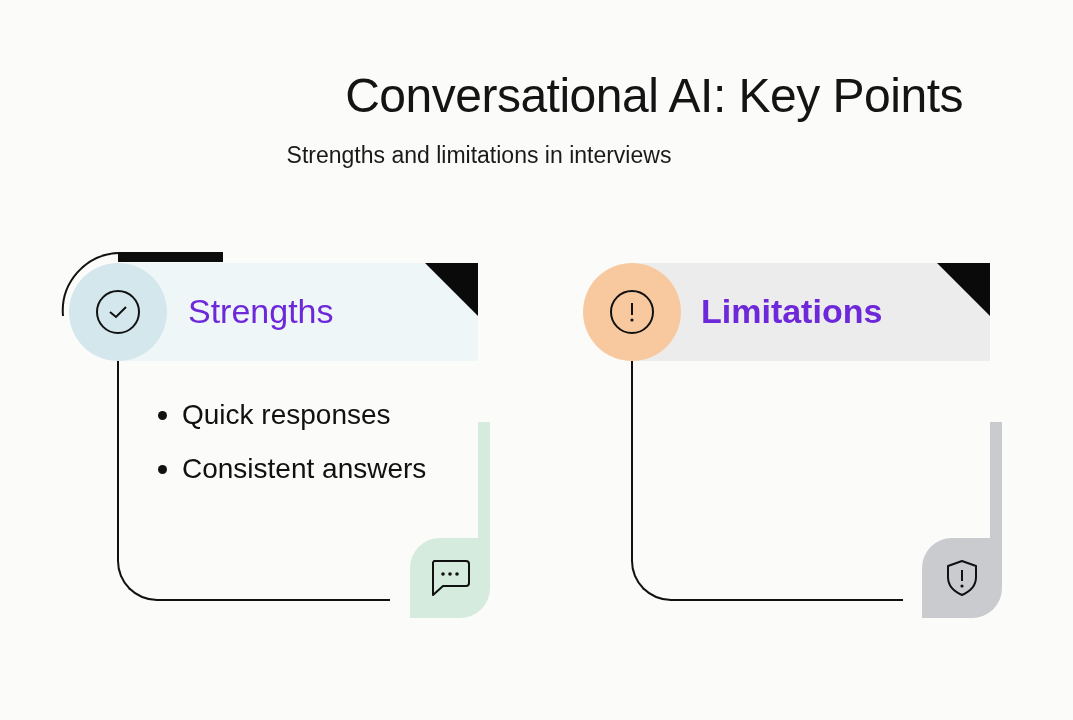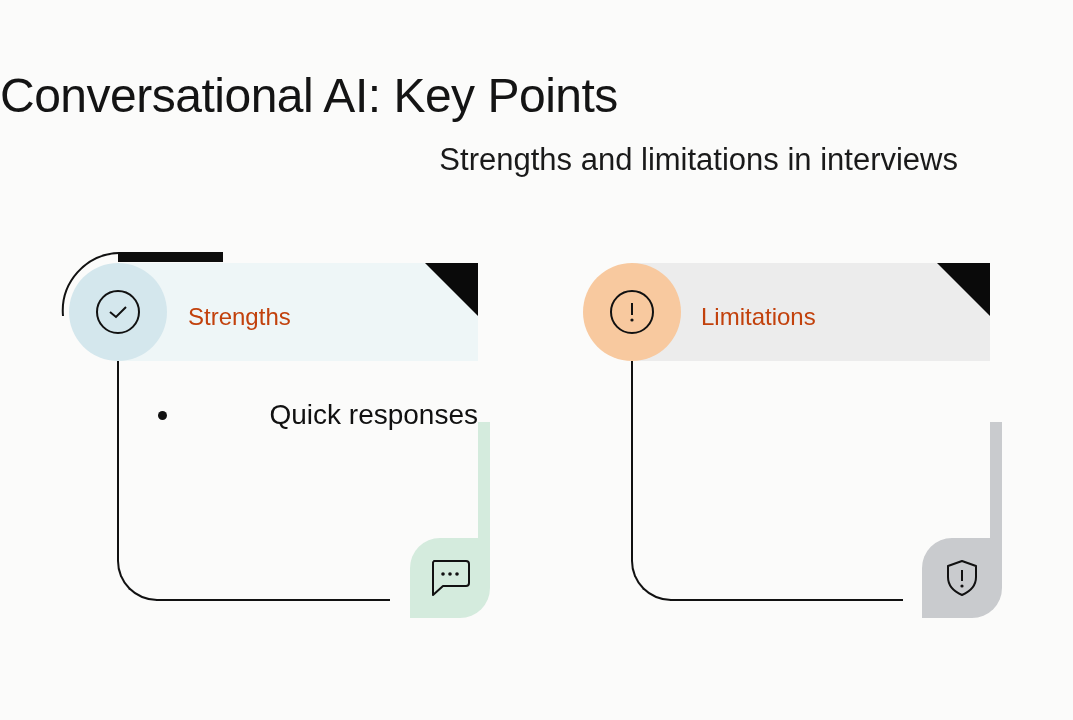--- a/index.html
+++ b/index.html
@@ -2,43 +2,43 @@
 <html><head>
 <meta charset="utf-8">
 <style>
   html, body { margin:0; padding:0; }
   body {
     width:1073px; height:720px; background:#fbfbfa; position:relative; overflow:hidden;
     font-family:"Liberation Sans", "DejaVu Sans", sans-serif; color:#111;
   }
   .abs { position:absolute; }
   .title {
-    left:0; width:963px; top:68px; text-align:left;
+    left:0; width:963px; top:68px; text-align:right;
     font-size:48px; font-weight:400; letter-spacing:-0.5px; color:#141414;
   }
   .subtitle {
-    left:0; width:958px; top:142px; text-align:right;
-    font-size:31px; color:#1a1a1a;
+    left:0; width:958px; top:142px; text-align:center;
+    font-size:23px; color:#1a1a1a;
   }
   .band { top:263px; height:98px; }
   .circle { border-radius:50%; width:98px; height:98px; top:263px; }
   .icon-ring {
     width:44px; height:44px; border:2px solid #111; border-radius:50%;
     box-sizing:border-box; position:absolute; left:27px; top:27px;
     display:flex; align-items:center; justify-content:center;
   }
-  .heading { font-size:24px; top:303px; color:#c2410c; }
+  .heading { font-size:34px; top:292px; color:#6d28d9; }
   .vline { width:2px; background:#111; }
   .hline { height:2px; background:#111; }
   .corner-curve {
     width:40px; height:40px; border-left:2px solid #111; border-bottom:2px solid #111;
     border-bottom-left-radius:40px; box-sizing:border-box;
   }
   .tri { width:0; height:0; border-top:53px solid #0a0a0a; border-left:53px solid transparent; }
-  ul.points { list-style:none; margin:0; padding:0;text-align:right; }
+  ul.points { list-style:none; margin:0; padding:0; }
   ul.points li {
     position:relative; padding-left:24px; font-size:28px; line-height:37px; margin-bottom:17px; color:#111;
   }
   ul.points li::before {
     content:""; position:absolute; left:0; top:15px; width:9px; height:9px; border-radius:50%; background:#111;
   }
   .tab-strip { width:12px; top:422px; height:130px; }
   .tab-box {
     width:80px; height:80px; top:538px;
     border-top-left-radius:30px; border-bottom-right-radius:30px;
@@ -68,20 +68,21 @@
     </div>
   </div>
   <div class="abs heading" style="left:188px;">Strengths</div>
 
   <div class="abs vline" style="left:117px;top:361px;height:200px;"></div>
   <div class="abs corner-curve" style="left:117px;top:561px;"></div>
   <div class="abs hline" style="left:156px;top:599px;width:234px;"></div>
 
   <ul class="abs points" style="left:158px;top:396px;width:320px;">
     <li>Quick responses</li>
+    <li>Consistent answers</li>
   </ul>
 
   <div class="abs tab-strip" style="left:478px;background:#d4ebdd;"></div>
   <div class="abs tab-box" style="left:410px;background:#d4ebdd;">
     <svg width="44" height="40" viewBox="0 0 44 40">
       <path d="M6 3 H38 a3 3 0 0 1 3 3 V25 a3 3 0 0 1 -3 3 H15 L5 37 V6 a3 3 0 0 1 1 -3 Z" fill="none" stroke="#111" stroke-width="2" stroke-linejoin="round"></path>
       <circle cx="15" cy="16" r="1.8" fill="#111"></circle>
         <circle cx="22" cy="16" r="1.8" fill="#111"></circle>
         <circle cx="29" cy="16" r="1.8" fill="#111"></circle>
     </svg>
@@ -92,21 +93,21 @@
   <div class="abs band" style="left:632px;width:358px;background:#ececec;"></div>
   <div class="abs tri" style="left:937px;top:263px;"></div>
   <div class="abs circle" style="left:583px;background:#f8c99f;">
     <div class="icon-ring">
       <svg width="6" height="24" viewBox="0 0 6 24">
           <path d="M3 3 V15" stroke="#111" stroke-width="2"></path>
           <circle cx="3" cy="20" r="1.6" fill="#111"></circle>
         </svg>
     </div>
   </div>
-  <div class="abs heading" style="left:701px;">Limitations</div>
+  <div class="abs heading" style="left:701px;font-weight:bold;">Limitations</div>
 
   <div class="abs vline" style="left:631px;top:361px;height:200px;"></div>
   <div class="abs corner-curve" style="left:631px;top:561px;"></div>
   <div class="abs hline" style="left:670px;top:599px;width:233px;"></div>
 
   <ul class="abs points" style="left:675px;top:396px;width:270px;">
   </ul>
 
   <div class="abs tab-strip" style="left:990px;background:#c9cbce;"></div>
   <div class="abs tab-box" style="left:922px;background:#c9cbce;">

